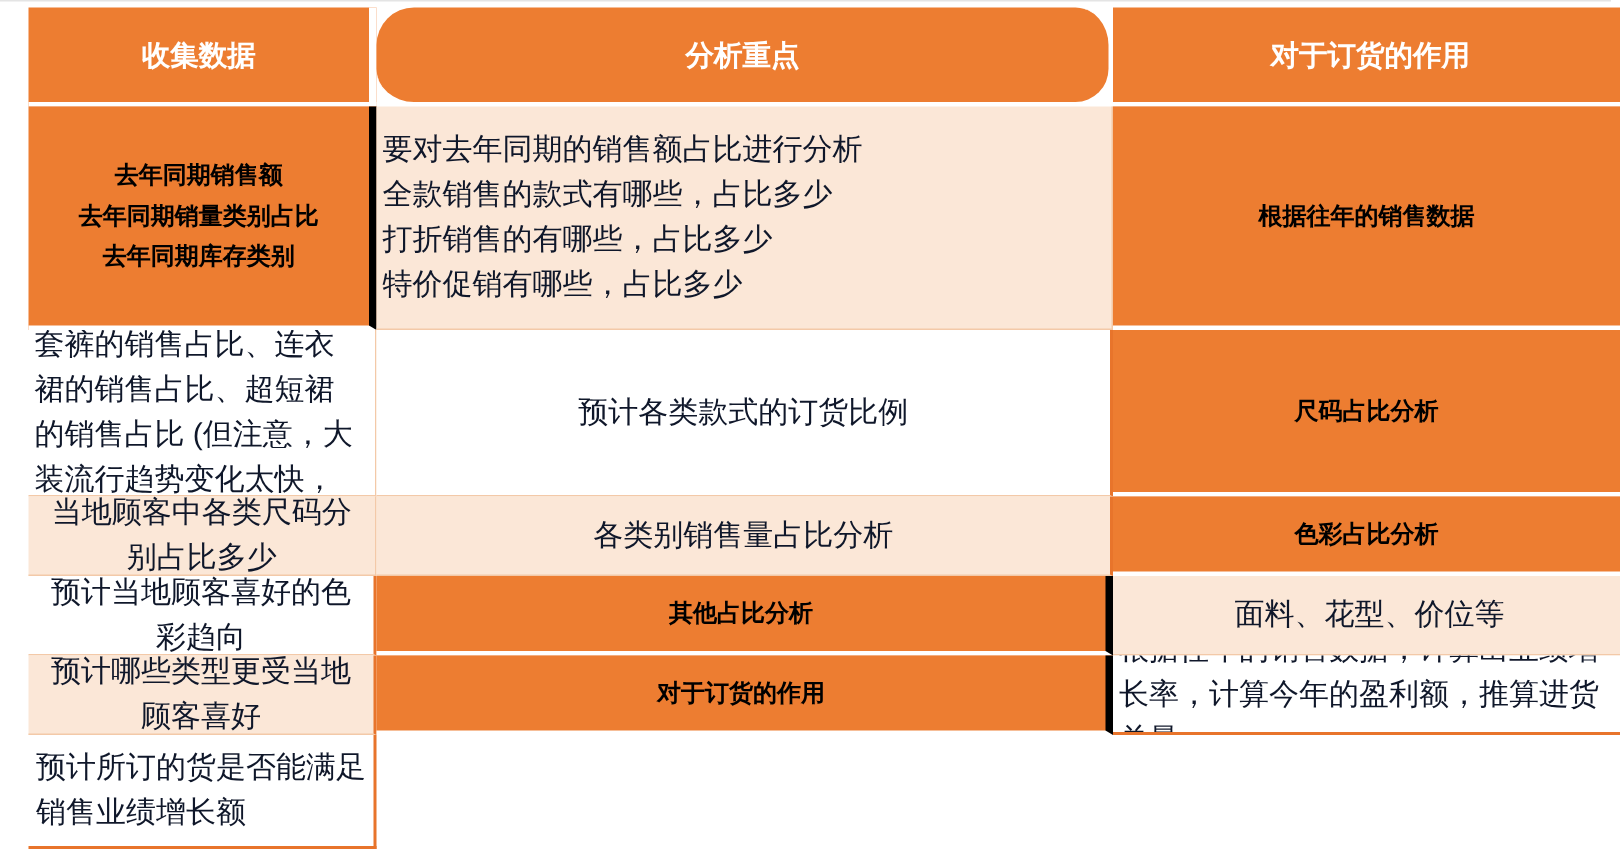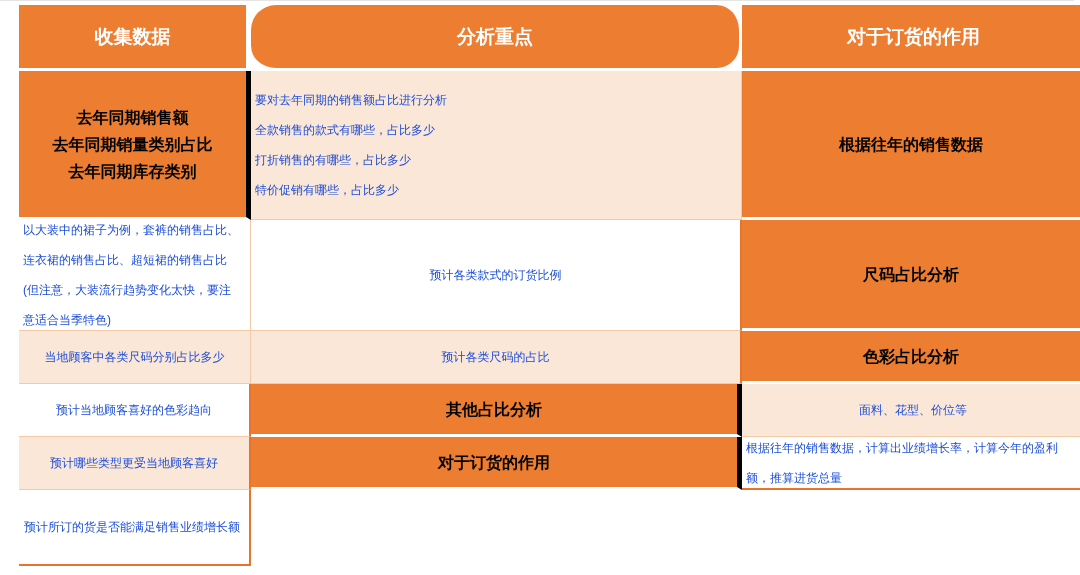--- a/index.html
+++ b/index.html
@@ -51,22 +51,22 @@
     line-height: 27px;
     justify-content: center;
     text-align: center;
     white-space: pre-line;
     border-right: 5px solid #000000;
     border-bottom: 3px solid #ffffff;
     padding: 0 4px;
   }
   
   .bd {
-    font-size: 12px;
-    color: #1d4ed8;
+    font-size: 20px;
+    color: #0f172a;
     line-height: 30px;
     white-space: pre-line;
   }
   .c2 { border-right: 1px solid #F3C9A8; border-bottom: 1px solid #F3C9A8; }
   .c3 { border-right: 2px solid #E8742B; border-bottom: 1px solid #F3C9A8; }
   .lastrow.c2, .lastrow.c3 { border-bottom: 2px solid #E8742B; }
   .cream { background: #FBE7D7; }
   .plain { background: #ffffff; }
   .al { justify-content: flex-start; text-align: left; padding: 0 10px 0 4px; }
   .al3 { justify-content: flex-start; text-align: left; padding: 0 4px 0 5px; }
@@ -91,21 +91,21 @@
 全款销售的款式有哪些，占比多少
 打折销售的有哪些，占比多少
 特价促销有哪些，占比多少</div>
 
     <div class="cell cat">根据往年的销售数据</div>
     <div class="cell bd c2 plain al">以大装中的裙子为例，套裤的销售占比、连衣裙的销售占比、超短裙的销售占比 (但注意，大装流行趋势变化太快，要注意适合当季特色)</div>
     <div class="cell bd c3 plain ac">预计各类款式的订货比例</div>
 
     <div class="cell cat">尺码占比分析</div>
     <div class="cell bd c2 cream ac">当地顾客中各类尺码分别占比多少</div>
-    <div class="cell bd c3 cream ac">预计各类尺码的占比</div>
+    <div class="cell bd c3 cream ac">各类别销售量占比分析</div>
 
     <div class="cell cat">色彩占比分析</div>
     <div class="cell bd c3 plain ac">预计当地顾客喜好的色彩趋向</div>
 
     <div class="cell cat">其他占比分析</div>
     <div class="cell bd c2 cream ac">面料、花型、价位等</div>
     <div class="cell bd c3 cream ac">预计哪些类型更受当地顾客喜好</div>
 
     <div class="cell cat">对于订货的作用</div>
     <div class="cell bd c2 plain al lastrow">根据往年的销售数据，计算出业绩增长率，计算今年的盈利额，推算进货总量</div>

